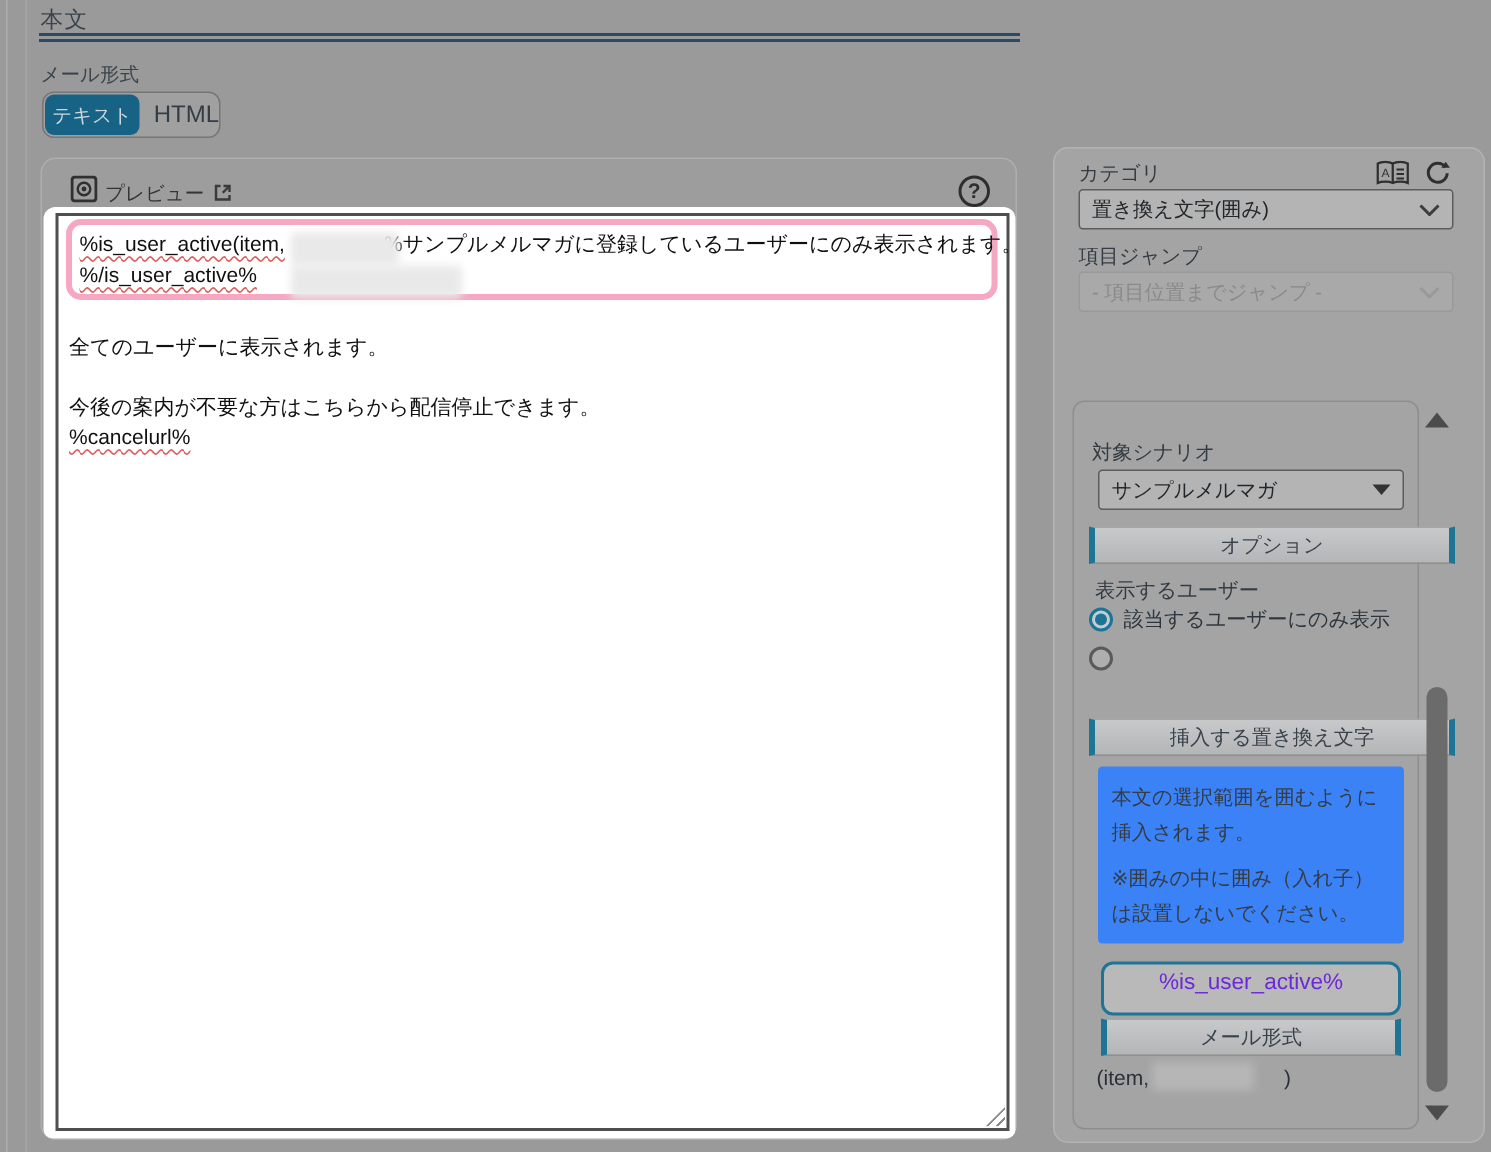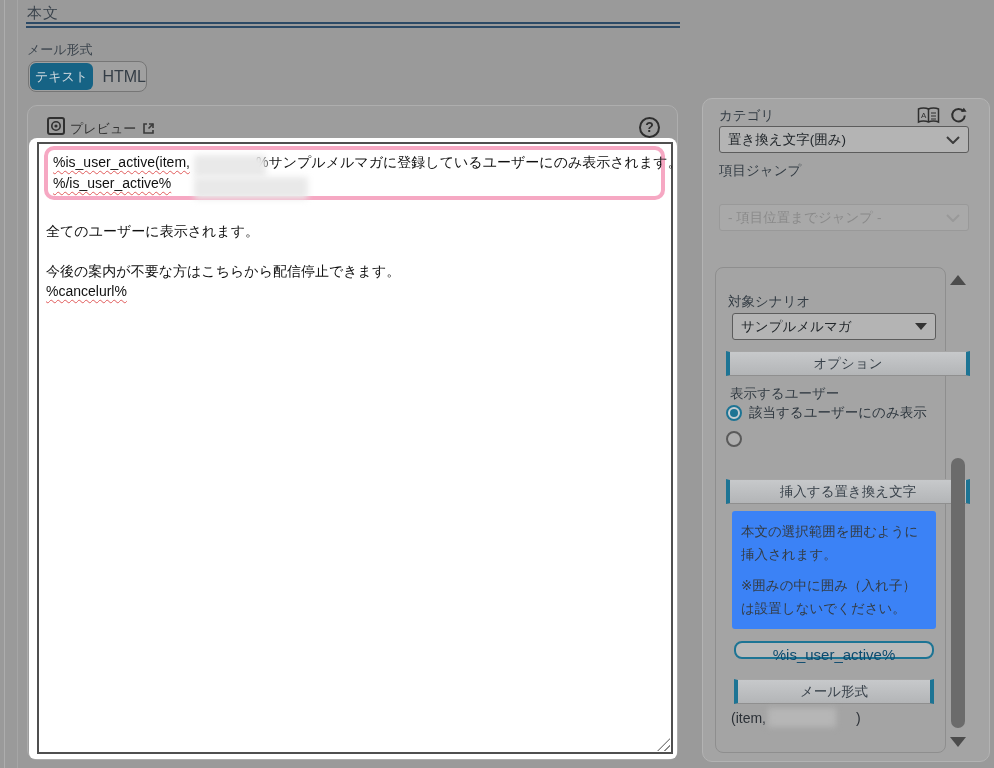--- a/index.html
+++ b/index.html
@@ -49,21 +49,21 @@
   .body-text { position:absolute; left:7px; top:77px; font-size:14px; line-height:20px; color:#101010; white-space:pre; }
 
   
   .sidebar { position:absolute; left:702px; top:98px; width:288px; height:664px;
     background:#a4a4a4; border:1px solid #b3b3b3; border-radius:10px; }
   .sb-label { position:absolute; font-size:13.5px; color:#333c44; }
   .book-icon { position:absolute; left:214px; top:8px; width:23px; height:17px; color:#2f2f2f; }
   .refresh-icon { position:absolute; left:247px; top:8px; width:17px; height:17px; color:#2f2f2f; }
   .sb-select { position:absolute; height:27px; background:#b4b4b4; border:1px solid #5c5c5c; border-radius:3px;
     font-size:13.5px; color:#22272b; display:flex; align-items:center; padding:0 8px; cursor:pointer;gap:28px; }
-  .sb-select.disabled { background:#a9a9a9; border-color:#999999; color:#8a8a8a; cursor:default;margin-top:23px; }
+  .sb-select.disabled { background:#a9a9a9; border-color:#999999; color:#8a8a8a; cursor:default; }
   .chev { margin-left:auto; width:14px; height:8px; }
   .search-box { position:absolute; left:14px; top:124px; width:252px; height:35px;
     background:#9c9c9c; border:1px solid #8d8d8d; border-radius:8px; display:flex; align-items:center; padding:0 10px; }
   .search-icon { width:17px; height:17px; color:#3f3f3f; flex:0 0 auto; }
   .search-input { border:none; outline:none; background:transparent; margin-left:9px; width:190px;
     font-size:14px; color:#22272b; font-family:inherit; }
   .search-input::placeholder { color:#787878; }
   .panel { position:absolute; left:12px; top:168px; width:231px; height:486px;
     border:1px solid #8e8e8e; border-radius:8px; }
   .bar-btn { position:absolute; left:10px; width:244px; height:25px; text-align:center;
@@ -72,22 +72,22 @@
     font-size:13.5px; color:#39424b; line-height:23px; cursor:pointer; }
   .radio-row { position:absolute; left:10px; display:flex; align-items:center; cursor:pointer; }
   .radio { width:16px; height:16px; border-radius:50%; flex:0 0 auto; }
   .radio.on { border:2px solid #1d7494; background:#c6cdd2; display:flex; align-items:center; justify-content:center; }
   .radio.on .dot { width:8px; height:8px; border-radius:50%; background:#1d7494; }
   .radio.off { border:2px solid #5a5a5a; background:#aeaeae; }
   .radio-label { margin-left:7px; font-size:13.5px; color:#2d363e; white-space:nowrap; }
   .note-box { position:absolute; left:16px; top:243px; width:204px; height:118px; background:#3b82f6;
     border-radius:3px; padding:9px 9px; font-size:13.5px; line-height:23px; color:#343c44; }
   .note-box p + p { margin-top:8px; }
-  .tag-btn { position:absolute; left:18px; top:373px; width:200px; height:18px; background:#b9b9b9;
-    border:2px solid #1d7494; border-radius:8px; font-size:15px; color:#0c4a6e; text-align:center; line-height:24px; cursor:pointer; }
+  .tag-btn { position:absolute; left:18px; top:373px; width:200px; height:36px; background:#b9b9b9;
+    border:2px solid #1d7494; border-radius:8px; font-size:15px; color:#6d28d9; text-align:center; line-height:24px; cursor:pointer; }
   .param-line { position:absolute; left:15px; top:442px; font-size:14px; color:#2b3036; }
   .redact3 { position:absolute; left:52px; top:440px; width:68px; height:19px; background:#b6b6b6; filter:blur(3px); }
   
   .sb-scroll-up, .sb-scroll-down { position:absolute; left:247px; width:0; height:0; cursor:pointer; }
   .sb-scroll-up { top:176px; border-left:8px solid transparent; border-right:8px solid transparent; border-bottom:10px solid #4c4c4c; }
   .sb-scroll-down { top:638px; border-left:8px solid transparent; border-right:8px solid transparent; border-top:10px solid #4c4c4c; }
   .sb-thumb { position:absolute; left:248px; top:359px; width:14px; height:270px; background:#6b6b6b; border-radius:7px; cursor:grab; }
 </style>
 </head>
 <body>

